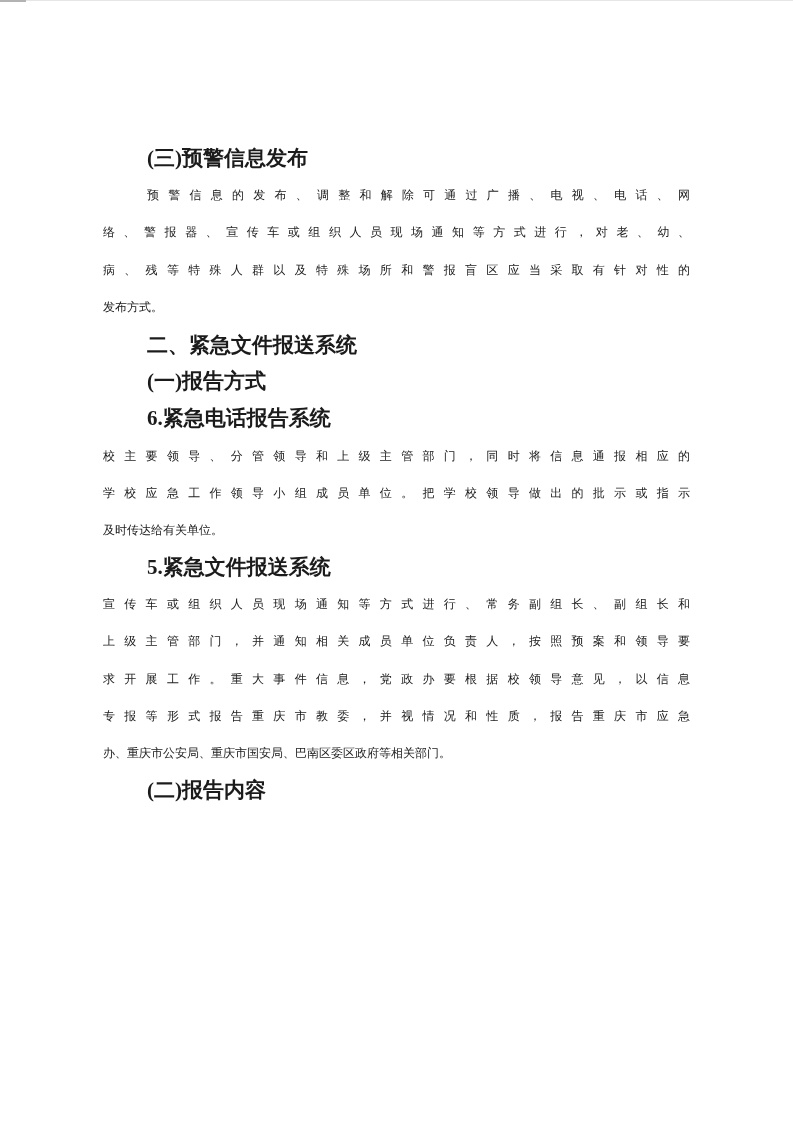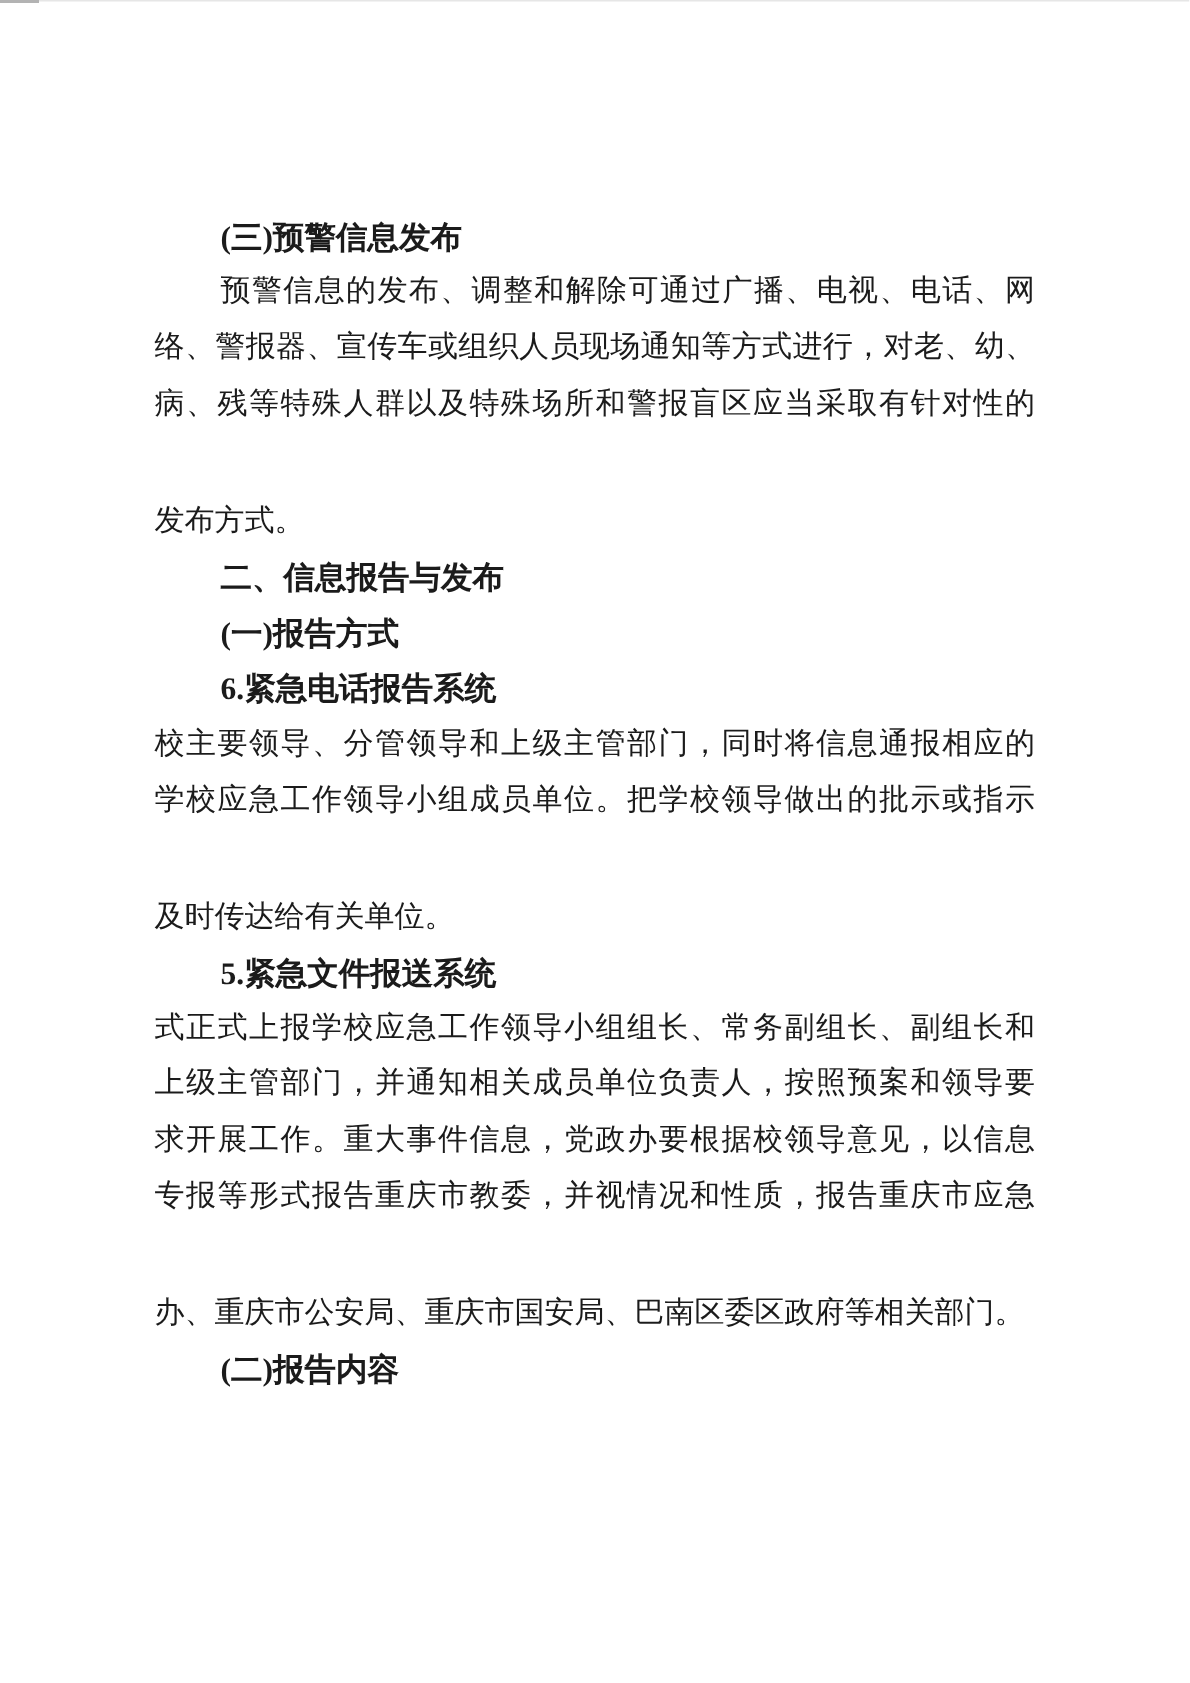--- a/index.html
+++ b/index.html
@@ -39,32 +39,31 @@
   .content {
     position: absolute;
     left: 103px;
     top: 140px;
     width: 587px;
     color: #1b1b1b;
   }
   .line {
     height: 37.2px;
     line-height: 37.2px;
-    font-size: 20px;
+    font-size: 12px;
     text-align: justify;
     text-align-last: justify;
-    font-family: Liberation Mono, monospace;
+    font-family: Liberation Serif, serif;
   }
   .line.indent {
     padding-left: 44px;
   }
   .line.para-end {
     text-align: left;
     text-align-last: left;
-    margin-top: 41px;
   }
   .line.heading {
     font-weight: bold;
     font-size: 21px;
     padding-left: 44px;
     text-align: left;
     text-align-last: left;
   }
   .line.heading.hei {
     font-family: "Liberation Sans", sans-serif;
@@ -79,27 +78,27 @@
 
 <div class="page">
   <div class="scan-edge-top"></div>
   <div class="scan-corner-mark"></div>
   <div class="content" id="doc-content" style="color: rgb(27, 27, 27);">
       <div class="line heading kai">(三)预警信息发布</div>
       <div class="line body-line indent">预警信息的发布、调整和解除可通过广播、电视、电话、网</div>
       <div class="line body-line">络、警报器、宣传车或组织人员现场通知等方式进行，对老、幼、</div>
       <div class="line body-line">病、残等特殊人群以及特殊场所和警报盲区应当采取有针对性的</div>
       <div class="line body-line para-end">发布方式。</div>
-      <div class="line heading hei">二、信息报告与发布</div>
+      <div class="line heading hei">二、紧急文件报送系统</div>
       <div class="line heading kai">(一)报告方式</div>
       <div class="line heading song">6.紧急电话报告系统</div>
       <div class="line body-line">校主要领导、分管领导和上级主管部门，同时将信息通报相应的</div>
       <div class="line body-line">学校应急工作领导小组成员单位。把学校领导做出的批示或指示</div>
       <div class="line body-line para-end">及时传达给有关单位。</div>
       <div class="line heading song">5.紧急文件报送系统</div>
-      <div class="line body-line">式正式上报学校应急工作领导小组组长、常务副组长、副组长和</div>
+      <div class="line body-line">宣传车或组织人员现场通知等方式进行、常务副组长、副组长和</div>
       <div class="line body-line">上级主管部门，并通知相关成员单位负责人，按照预案和领导要</div>
       <div class="line body-line">求开展工作。重大事件信息，党政办要根据校领导意见，以信息</div>
       <div class="line body-line">专报等形式报告重庆市教委，并视情况和性质，报告重庆市应急</div>
       <div class="line body-line para-end">办、重庆市公安局、重庆市国安局、巴南区委区政府等相关部门。</div>
       <div class="line heading kai">(二)报告内容</div>
     </div>
 </div>
 
 </body></html>

